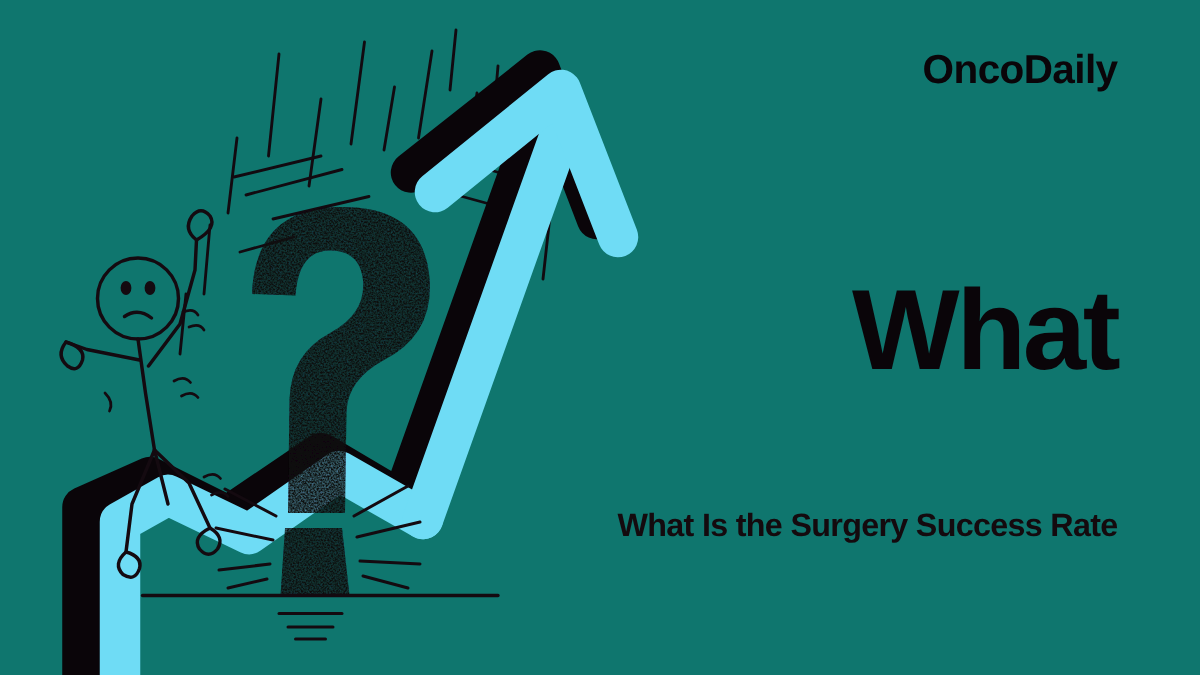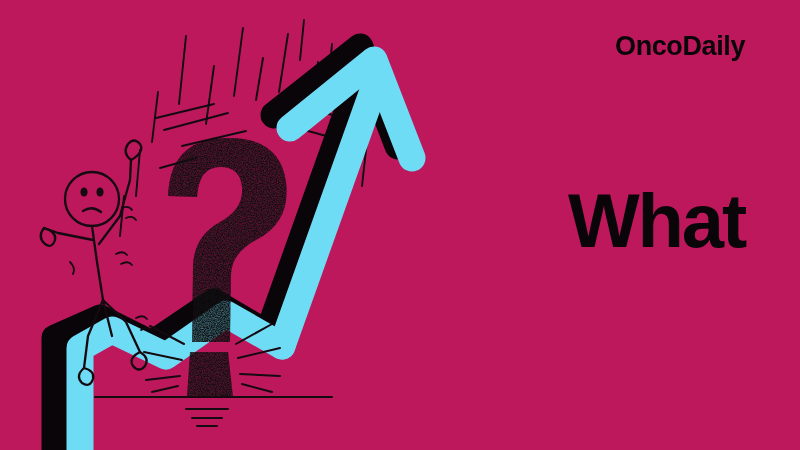--- a/index.html
+++ b/index.html
@@ -5,21 +5,21 @@
   html, body {
     margin: 0;
     padding: 0;
     background: #ffffff;
   }
   #poster {
     position: relative;
     width: 800px;
     height: 450px;
     overflow: hidden;
-    background: #be185d;
+    background: #0f766e;
     font-family: "Liberation Sans", sans-serif;
     -webkit-font-smoothing: antialiased;
   }
   .art-layer {
     position: absolute;
     left: 0;
     top: 0;
     width: 800px;
     height: 450px;
   }
@@ -192,15 +192,16 @@
     </g>
   </svg>
 
   <div class="brand">OncoDaily</div>
 
   <div class="headline-block">
     <span class="headline-line k">What</span>
   </div>
 
   <div class="subtitle-block">
+    <span class="sub-line">What Is the Surgery Success Rate</span>
   </div>
 
 </div>
 
 </body></html>

